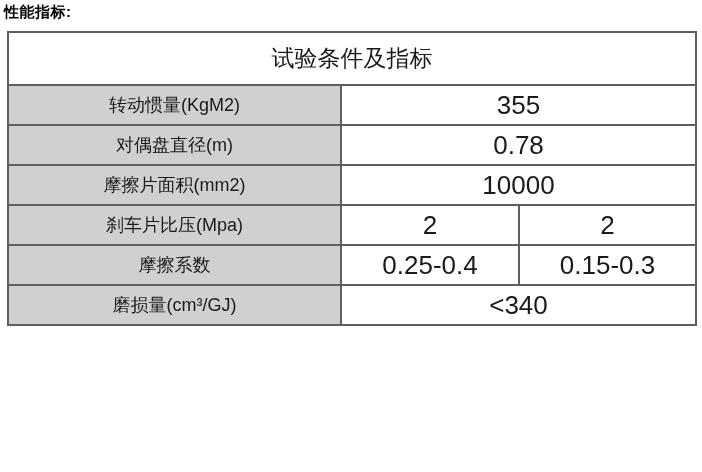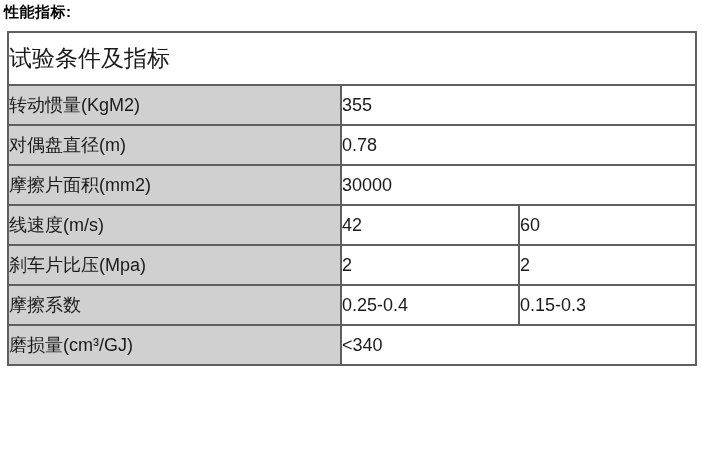--- a/index.html
+++ b/index.html
@@ -35,41 +35,41 @@
     border-collapse: collapse;
     table-layout: fixed;
     border: 2px solid #474747;
   }
   table.spec-table col.c-label { width: 333px; }
   table.spec-table col.c-val1  { width: 178px; }
   table.spec-table col.c-val2  { width: 177px; }
   table.spec-table th,
   table.spec-table td {
     border: 2px solid #5f5f5f;
-    text-align: left;
+    text-align: center;
     vertical-align: middle;
     padding: 0;
     font-weight: normal;
     overflow: hidden;
     white-space: nowrap;
   }
   th.table-title {
     height: 51px;
     background: #ffffff;
     font-size: 23px;
     color: #1a1a1a;
   }
   td.label-cell {
     height: 38px;
     background: #d0d0d0;
     font-size: 18px;
   }
   td.value-cell {
     background: #ffffff;
-    font-size: 18px;
+    font-size: 26px;
   }
 </style>
 </head>
 <body>
 
 <div class="page">
 
   <div class="page-heading">性能指标:</div>
 
   <table class="spec-table">
@@ -88,29 +88,24 @@
         <td class="value-cell" colspan="2">355</td>
       </tr>
 
       <tr>
         <td class="label-cell">对偶盘直径(m)</td>
         <td class="value-cell" colspan="2">0.78</td>
       </tr>
 
       <tr>
         <td class="label-cell">摩擦片面积(mm2)</td>
-        <td class="value-cell" colspan="2">30000</td>
+        <td class="value-cell" colspan="2">10000</td>
       </tr>
 
 
-      <tr>
-        <td class="label-cell">线速度(m/s)</td>
-        <td class="value-cell">42</td>
-        <td class="value-cell">60</td>
-      </tr>
 
       <tr>
         <td class="label-cell">刹车片比压(Mpa)</td>
         <td class="value-cell">2</td>
         <td class="value-cell">2</td>
       </tr>
 
 
       <tr>
         <td class="label-cell">摩擦系数</td>

